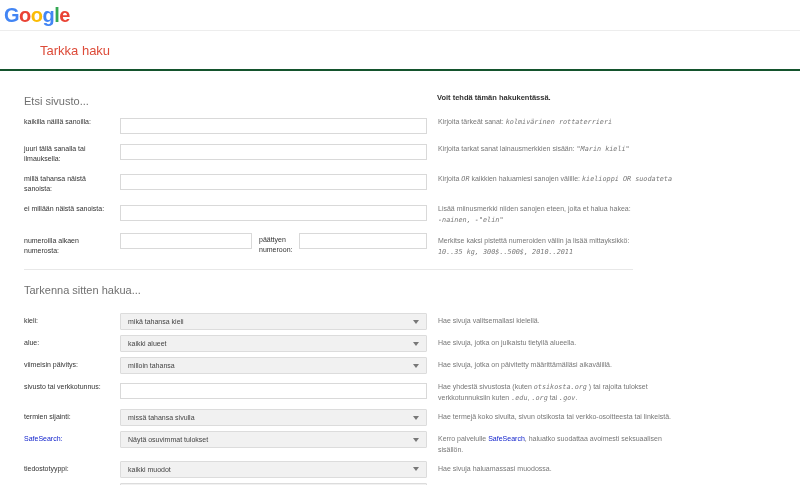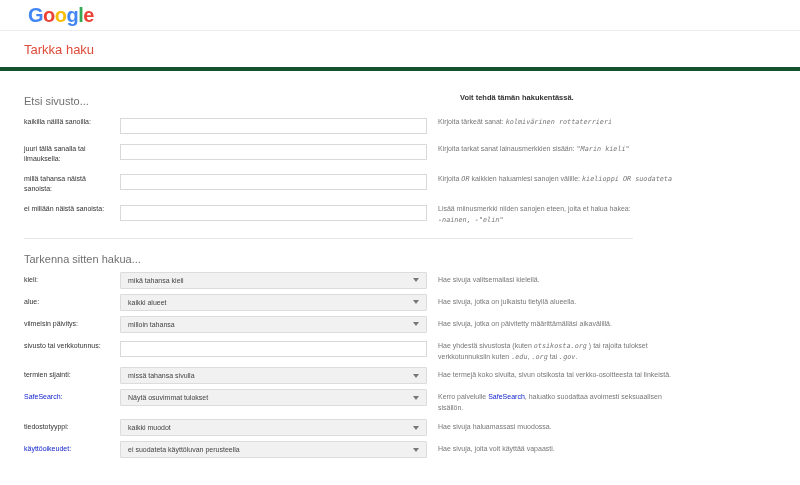--- a/index.html
+++ b/index.html
@@ -1,44 +1,44 @@
 <!DOCTYPE html>
 <html><head>
 <meta charset="utf-8">
 <style>
   * { margin:0; padding:0; box-sizing:border-box; }
   html,body { width:800px; height:485px; background:#fff; font-family:"Liberation Sans",sans-serif; overflow:hidden; }
-  .top-header { height:31px; border-bottom:1px solid #ededed; display:flex; align-items:center; padding-left:28px; }
+  .top-header { height:31px; border-bottom:1px solid #ededed; display:flex; align-items:center; padding-left:4px; }
   .logo { font-size:20px; font-weight:bold; letter-spacing:-0.5px; }
   .c-blue   { color:#4285F4; }
   .c-red    { color:#EA4335; }
   .c-yellow { color:#FBBC05; }
   .c-green  { color:#34A853; }
-  .title-bar { height:40px; border-bottom:4px solid #14532d; display:flex; align-items:center; padding-left:24px; }
+  .title-bar { height:40px; border-bottom:2px solid #14532d; display:flex; align-items:center; padding-left:40px; }
   .page-title { color:#dd4b39; font-size:13px; }
   .content { padding:20px 24px 0 24px; }
   .section-head-row { position:relative; height:12px; margin-bottom:11px; }
   .section-title { font-size:11px; color:#707070; }
-  .hints-heading { position:absolute; left:436px; top:2px; font-size:7.5px; font-weight:bold; color:#333; }
+  .hints-heading { position:absolute; left:413px; top:2px; font-size:7.5px; font-weight:bold; color:#333; }
   .row { display:flex; align-items:flex-start; margin-bottom:7px; }
   .row2 { margin-bottom:5px; }
   .lbl { width:96px; min-width:96px; font-size:7px; color:#333; line-height:1.45; padding-top:3px; padding-right:8px; }
   .lbl a, a.lnk { color:#1122cc; text-decoration:none; }
   .field { width:307px; min-width:307px; }
   input.txt { width:100%; height:16px; border:1px solid #d9d9d9; font-size:8px; padding:0 4px; outline:none; background:#fff; }
   .select { height:17px; background:#f1f1f1; border:1px solid #dcdcdc; border-radius:1px; display:flex; align-items:center; justify-content:space-between; padding:0 7px; font-size:7px; color:#444; cursor:default; }
   .chev { width:0; height:0; border-left:3px solid transparent; border-right:3px solid transparent; border-top:4px solid #777; }
   .hint { margin-left:11px; width:240px; font-size:7px; color:#777; line-height:1.55; padding-top:3px; }
   .mono { font-family:"DejaVu Sans Mono",monospace; font-size:6.8px;font-style:italic; }
   .num-field { display:flex; align-items:flex-start; }
   .num-field input { width:132px; height:16px; border:1px solid #d9d9d9; font-size:8px; padding:0 4px; outline:none; }
   .mid-lbl { width:47px; min-width:47px; padding:2px 4px 0 7px; font-size:7px; color:#333; line-height:1.4; }
   .num-in2 { flex:1; }
   .divider { width:609px; border-top:1px solid #e8e8e8; margin:12px 0 10px 0; }
-  .sec2-title { margin-bottom:11px; }
+  .sec2-title { margin-bottom:21px; }
 </style>
 </head>
 <body>
 
 <div class="top-header">
   <div class="logo"><span class="c-blue">G</span><span class="c-red">o</span><span class="c-yellow">o</span><span class="c-blue">g</span><span class="c-green">l</span><span class="c-red">e</span>
   </div>
 </div>
 
 <div class="title-bar">
@@ -69,20 +69,29 @@
     <div class="field"><input class="txt" type="text" value="" style=""></div>
     <div class="hint"><span>Kirjoita </span><span class="mono">OR</span><span> kaikkien haluamiesi sanojen välille: </span><span class="mono">kielioppi OR suodateta</span></div>
   </div>
 
   <div class="row">
     <div class="lbl">ei millään näistä sanoista:</div>
     <div class="field"><input class="txt" type="text" value="" style=""></div>
     <div class="hint"><span>Lisää miinusmerkki niiden sanojen eteen, joita et halua hakea:</span><br><span class="mono">-nainen, -"elin"</span></div>
   </div>
 
+  <div class="row">
+    <div class="lbl">numeroilla alkaen numerosta:</div>
+    <div class="field num-field">
+      <input type="text" value="" style="">
+      <div class="mid-lbl">päättyen numeroon:</div>
+      <input class="num-in2" type="text" value="" style="">
+    </div>
+    <div class="hint"><span>Merkitse kaksi pistettä numeroiden väliin ja lisää mittayksikkö:</span><br><span class="mono">10..35 kg, 300$..500$, 2010..2011</span></div>
+  </div>
 
   <div class="divider"></div>
 
   <div class="section-head-row sec2-title">
     <span class="section-title">Tarkenna sitten hakua...</span>
   </div>
 
   <div class="row row2">
     <div class="lbl">kieli:</div>
     <div class="field">

